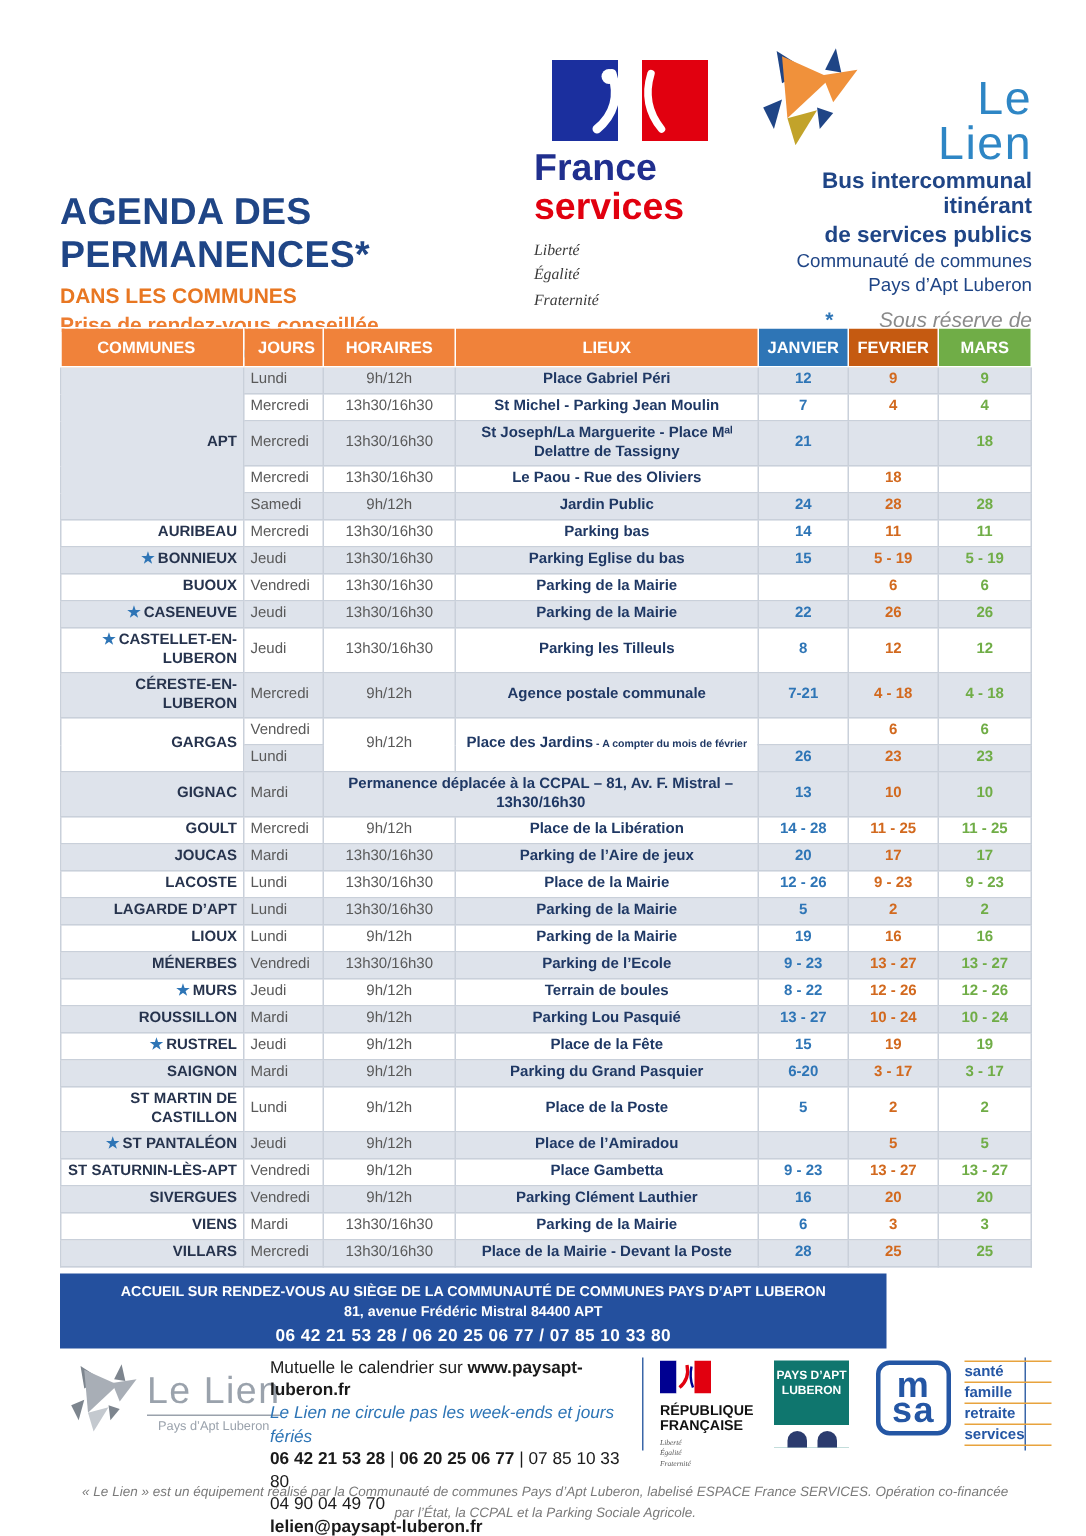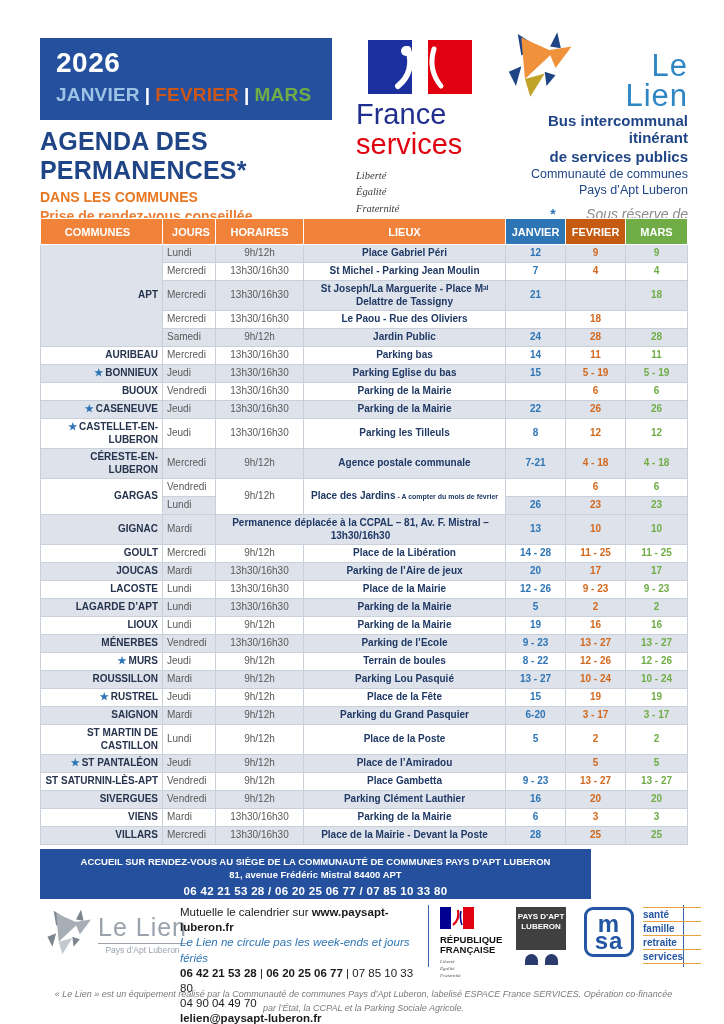--- a/index.html
+++ b/index.html
@@ -18,21 +18,21 @@
   .title-block { position:absolute; left:40px; top:127px; width:300px; }
   .title { font-size:25px; font-weight:bold; color:#1F4586; letter-spacing:.2px; }
   .subtitle1 { font-size:14px; font-weight:bold; color:#E87722; margin-top:4px; }
   .subtitle2 { font-size:14px; font-weight:bold; color:#ED7D31; margin-top:3px; }
   .star-note { font-size:12px; font-weight:bold; color:#1B75BB; margin-top:5px; padding-left:17px; }
   .star { color:#2E75B6; margin-right:2px; }
 
   
   .fs-logo { position:absolute; left:356px; top:40px; width:140px; }
   .fs-flag { display:block; margin-left:12px; }
-  .fs-name { font-size:29px; font-weight:normal; color:#202F8E; line-height:1.02; margin-top:6px; }
+  .fs-name { font-size:25px; font-weight:bold; color:#202F8E; line-height:1.02; margin-top:6px; }
   .fs-name2 { color:#E1000F; }
   .fs-motto { font-family:"Liberation Serif", serif; font-style:italic; font-size:10.5px; color:#3a3a3a; margin-top:9px; line-height:1.55; }
 
   
   .ll-top { position:absolute; right:36px; top:28px; width:190px; text-align:right; }
   .ll-row { display:flex; align-items:flex-end; justify-content:flex-end; }
   .ll-name { font-size:31px; color:#2E86C5; letter-spacing:1px; line-height:.95; margin-left:2px; }
   .ll-b { font-size:15px; font-weight:bold; color:#1F4586; margin-top:2px; }
   .ll-r { font-size:12.5px; color:#1F4586; margin-top:2px; }
   .ll-note { margin-top:8px; }
@@ -72,43 +72,37 @@
   .llg-sub { font-size:8.5px; color:#9AA2AC; border-top:1px solid #9AA2AC; margin-top:3px; padding-top:1px; text-align:center; }
   .contact { position:absolute; left:140px; top:2px; width:246px; font-size:11.5px; color:#1a1a1a; line-height:1.32; }
   .ct-bold { font-weight:bold; }
   .ct-italic { font-style:italic; color:#2E75B6; }
   .vdiv { position:absolute; top:2px; width:1px; height:62px; background:#3A66A8; }
   .vdiv1 { left:388px; } .vdiv2 { left:643px; }
   .logos { position:absolute; left:400px; top:4px; display:flex; gap:12px; align-items:flex-start; }
   .rf { width:64px; }
   .rf-name { font-size:9.5px; font-weight:bold; color:#111; line-height:1.1; margin-top:2px; }
   .rf-motto { font-family:"Liberation Serif", serif; font-style:italic; font-size:5px; color:#555; line-height:1.4; margin-top:2px; }
-  .pal { width:50px; height:58px; background:#404040; position:relative; padding-top:5px; }
+  .pal { width:50px; height:58px; background:#0f766e; position:relative; padding-top:5px; }
   .pal-text { color:#fff; font-weight:bold; font-size:8px; text-align:center; line-height:1.2; }
   .pal-bridge { position:absolute; bottom:0; left:0; right:0; height:15px; background:#fff; display:flex; justify-content:center; gap:7px; align-items:flex-end; padding-bottom:0; }
   .arch { width:13px; height:11px; background:#2B3B6E; border-radius:8px 8px 0 0; }
   .msa { display:flex; gap:9px; margin-left:6px; }
   .msa-box { width:50px; height:50px; border:3px solid #2456A4; border-radius:9px; color:#2456A4; font-weight:bold; display:flex; flex-direction:column; align-items:center; justify-content:center; line-height:.72; font-size:24px; letter-spacing:1px; }
   .msa-words { border-bottom:1.5px solid #E8A33D; }
   .msa-words span { display:block; width:58px; font-size:10px; font-weight:bold; color:#2456A4; border-top:1.5px solid #E8A33D; padding:0.5px 0 1.5px; }
 
   .fine { position:absolute; left:40px; top:988px; width:647px; text-align:center; font-style:italic; font-size:9px; color:#7a7a7a; line-height:1.5; }
   .fine span { display:block; }
 </style>
 </head>
 <body>
 
 <div class="page">
 
-  <div class="banner">
-    <div class="banner-year">2026</div>
-    <div class="banner-months">
-      <span class="m-jan">JANVIER</span><span class="m-sep">|</span><span class="m-fev">FEVRIER</span><span class="m-sep">|</span><span class="m-mar">MARS</span>
-    </div>
-  </div>
 
   <div class="title-block">
     <div class="title">AGENDA DES PERMANENCES*</div>
     <div class="subtitle1">DANS LES COMMUNES</div>
     <div class="subtitle2">Prise de rendez-vous conseillée</div>
     <div class="star-note">
       <span class="star">★</span><span>Présence d’une Conseillère France services MSA</span>
     </div>
   </div>
 

